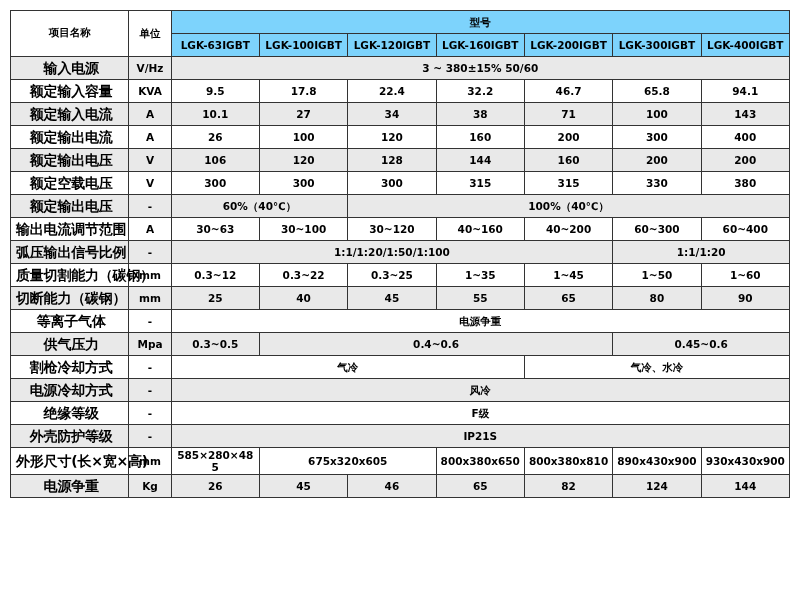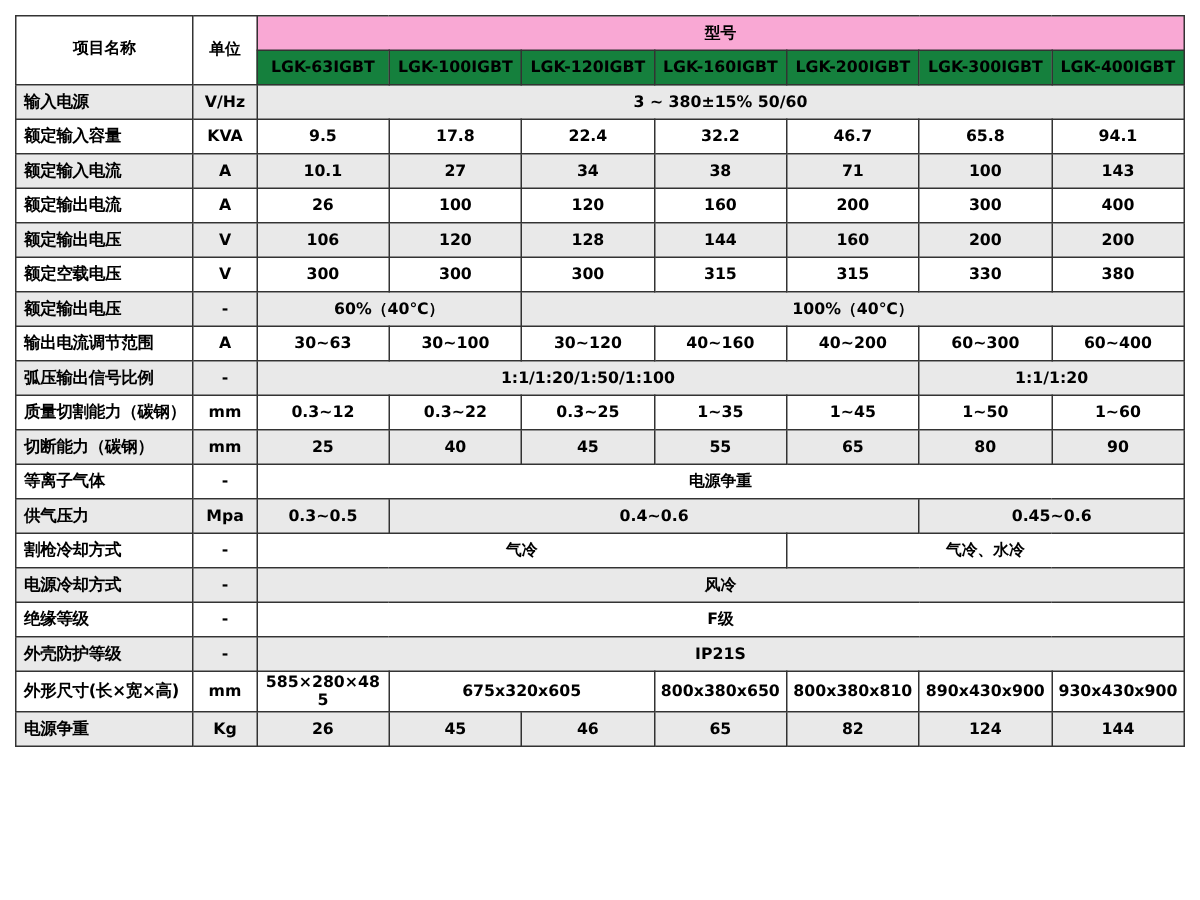--- a/index.html
+++ b/index.html
@@ -27,48 +27,48 @@
     font-weight: bold;
     text-align: center;
     vertical-align: middle;
     padding: 1px 2px;
     line-height: 1.15;
     height: 23px;
     box-sizing: border-box;
     word-break: break-all;
   }
   #spec-table td.lbl {
-    text-align: left;
+    text-align: center;
     padding-left: 5px;
-    font-size: 11px;
+    font-size: 14px;
     white-space: nowrap;
     letter-spacing: -0.2px;
   }
   .shade {
     background: #e9e9e9;
   }
   .plain {
     background: #ffffff;
   }
   .hdr-name {
     background: #ffffff;
     font-size: 13px;
     font-family: Liberation Mono, monospace;
   }
   .hdr-unit {
     background: #ffffff;
     font-size: 12px;
   }
   .hdr-model {
-    background: #f9a8d4;
+    background: #7dd3fc;
     font-size: 13px;
     margin-top: 40px;
   }
   .hdr-col {
-    background: #15803d;
+    background: #7dd3fc;
     font-size: 10.5px;
   }
   .col-name { width: 118px; }
   .col-unit { width: 42px; }
   .col-m { width: 88px; }
 </style>
 </head>
 <body>
 
 <table id="spec-table">

